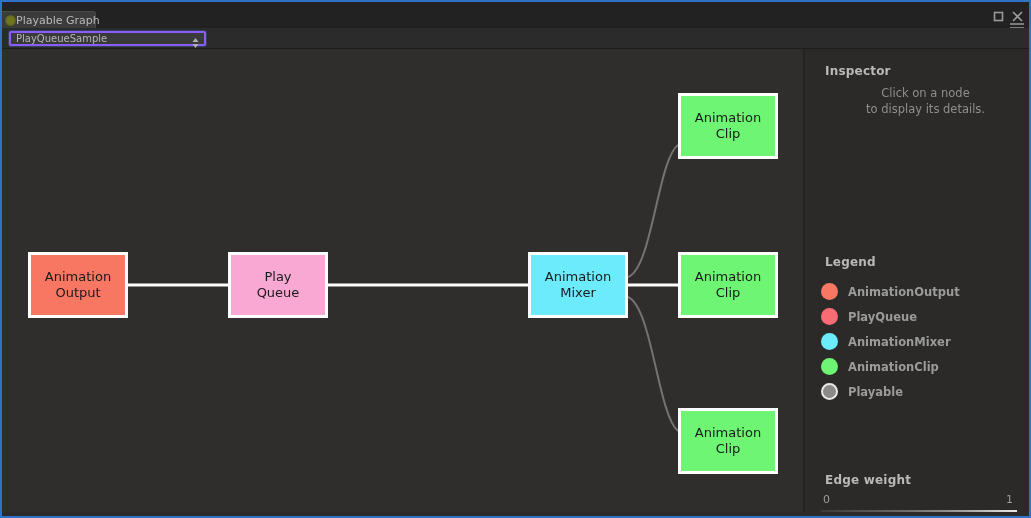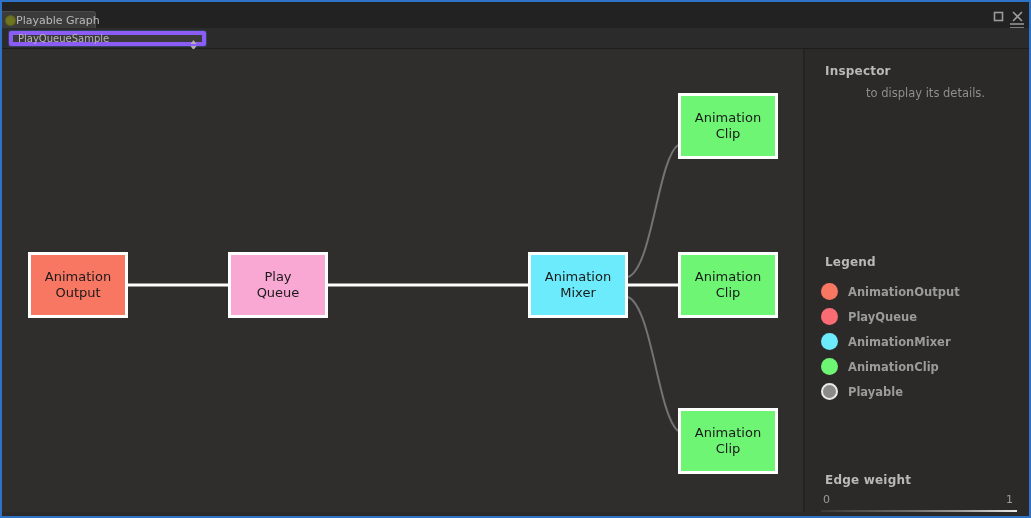--- a/index.html
+++ b/index.html
@@ -35,21 +35,21 @@
   .win-buttons{position:absolute;right:6px;top:5px;display:flex;align-items:center;gap:8px;}
   .ic{opacity:.72;}
   .menu-wrap{position:absolute;right:5px;top:16px;display:flex;align-items:center;gap:2px;}
   
   .toolrow{
     position:absolute;left:0;top:26px;width:1027px;height:20px;
     background:#2b2b2b;border-bottom:1px solid #1d1d1d;
   }
   .dropdown{
     position:absolute;left:7px;top:3px;width:197px;height:15px;
-    background:#3a3a3a;border:4px solid #8b5cf6;border-radius:2px;
+    background:#3a3a3a;border:2px solid #8b5cf6;border-radius:2px;
     box-sizing:border-box;display:flex;align-items:center;
     box-shadow:0 0 0 1px rgba(60,110,190,.35);
   }
   .dropdown .dd-label{
     font-size:10px;color:#b6b6b6;margin-left:5px;white-space:nowrap;
   }
   .dd-arrows{position:absolute;right:5px;top:1px;}
   
   .graph{
     position:absolute;left:0;top:47px;width:801px;height:467px;
@@ -186,20 +186,21 @@
           <span>Animation</span>
           <span>Clip</span>
         </div>
       </div>
   </div>
 
   <div class="panel">
 
     <div class="panel-title inspector-title">Inspector</div>
     <div class="inspector-hint">
+      <div>Click on a node</div>
       <div>to display its details.</div>
     </div>
 
     <div class="panel-title legend-title">Legend</div>
     <div class="legend-list" id="legend-list">
         <div class="legend-item">
           <span class="legend-swatch" style="background: rgb(248, 119, 98);"></span>
           <span class="legend-label">AnimationOutput</span>
         </div>
         <div class="legend-item">

